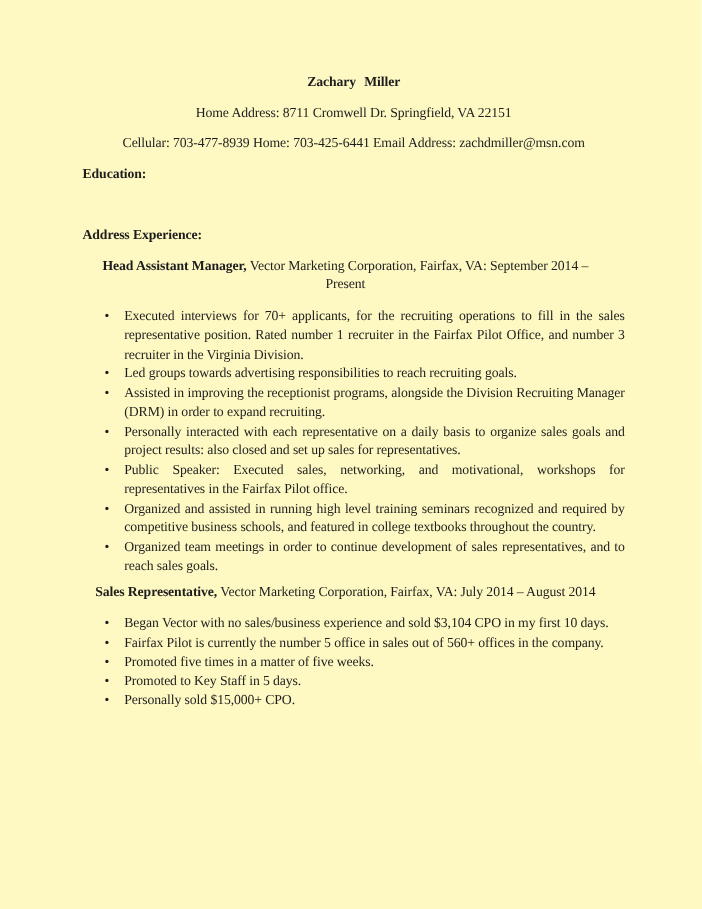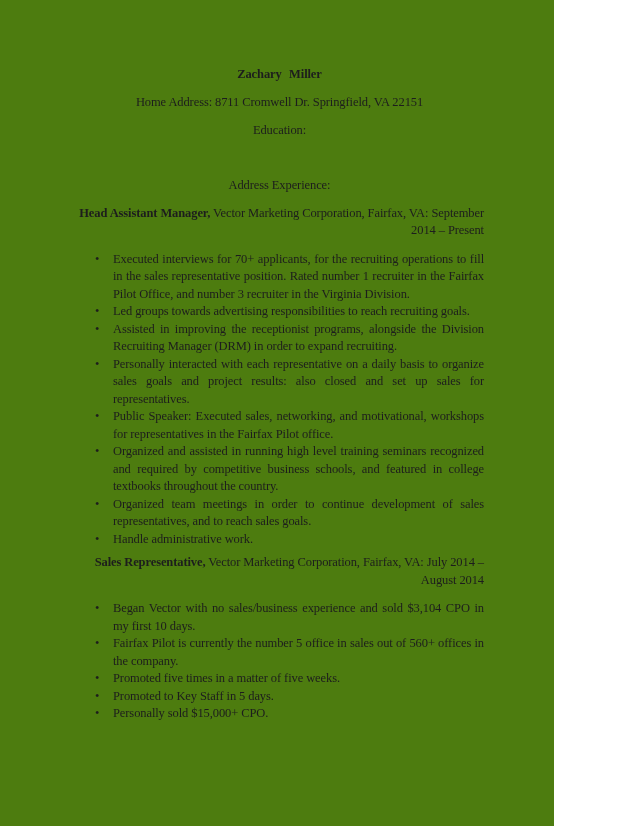--- a/index.html
+++ b/index.html
@@ -2,49 +2,49 @@
 <html><head>
 <meta charset="utf-8">
 <style>
   html, body {
     margin: 0;
     padding: 0;
     background: #ffffff;
   }
   .page {
     position: relative;
-    width: 554px;
+    width: 638px;
     height: 826px;
-    background: #4d7c0f;
+    background: #fef9c3;
     box-sizing: border-box;
     padding: 66px 70px 0 75px;
     font-family: "Liberation Serif", "DejaVu Serif", serif;
     font-size: 12.5px;
     line-height: 17.5px;
     letter-spacing: -0.1px;
     color: #1d1d1d;
     overflow: hidden;
   }
   p { margin: 0; }
   .center-line {
     text-align: center;
     margin-bottom: 10.5px;
   }
   .name-line {
     font-weight: bold;
     word-spacing: 0.35em;
   }
   .sec-heading {
-    font-weight: normal;
-    text-align: center;
+    font-weight: bold;
+    text-align: left;
   }
   .edu-heading { margin-bottom: 37px; }
   .exp-heading { margin-bottom: 10.5px; }
   .job-head {
-    text-align: right;
+    text-align: center;
     max-width: 478px;
     margin-bottom: 11px;
   }
   .job-head .job-title { font-weight: bold; }
   .job-head-2 { margin-top: 6px; }
   ul.bullets {
     list-style: none;
     margin: 0;
     padding: 0 0 0 20px;
   }
@@ -60,36 +60,36 @@
     top: 0;
   }
 </style>
 </head>
 <body>
 
 <div class="page">
 
   <p class="center-line name-line">Zachary Miller</p>
   <p class="center-line">Home Address: 8711 Cromwell Dr. Springfield, VA 22151</p>
+  <p class="center-line">Cellular: 703-477-8939 Home: 703-425-6441 Email Address: zachdmiller@msn.com</p>
 
   <p class="sec-heading edu-heading">Education:</p>
 
   <p class="sec-heading exp-heading">Address Experience:</p>
 
   <div>
     <p class="job-head"><span class="job-title">Head Assistant Manager,</span> <span>Vector Marketing Corporation, Fairfax, VA: September 2014 – Present</span></p>
     <ul class="bullets">
       <li>Executed interviews for 70+ applicants, for the recruiting operations to fill in the sales representative position. Rated number 1 recruiter in the Fairfax Pilot Office, and number 3 recruiter in the Virginia Division.</li>
       <li>Led groups towards advertising responsibilities to reach recruiting goals.</li>
       <li>Assisted in improving the receptionist programs, alongside the Division Recruiting Manager (DRM) in order to expand recruiting.</li>
       <li>Personally interacted with each representative on a daily basis to organize sales goals and project results: also closed and set up sales for representatives.</li>
       <li>Public Speaker: Executed sales, networking, and motivational, workshops for representatives in the Fairfax Pilot office.</li>
       <li>Organized and assisted in running high level training seminars recognized and required by competitive business schools, and featured in college textbooks throughout the country.</li>
       <li>Organized team meetings in order to continue development of sales representatives, and to reach sales goals.</li>
-      <li>Handle administrative work.</li>
     </ul>
   </div>
 
   <div>
     <p class="job-head job-head-2"><span class="job-title">Sales Representative,</span> <span>Vector Marketing Corporation, Fairfax, VA: July 2014 – August 2014</span></p>
     <ul class="bullets">
       <li>Began Vector with no sales/business experience and sold $3,104 CPO in my first 10 days.</li>
       <li>Fairfax Pilot is currently the number 5 office in sales out of 560+ offices in the company.</li>
       <li>Promoted five times in a matter of five weeks.</li>
       <li>Promoted to Key Staff in 5 days.</li>

